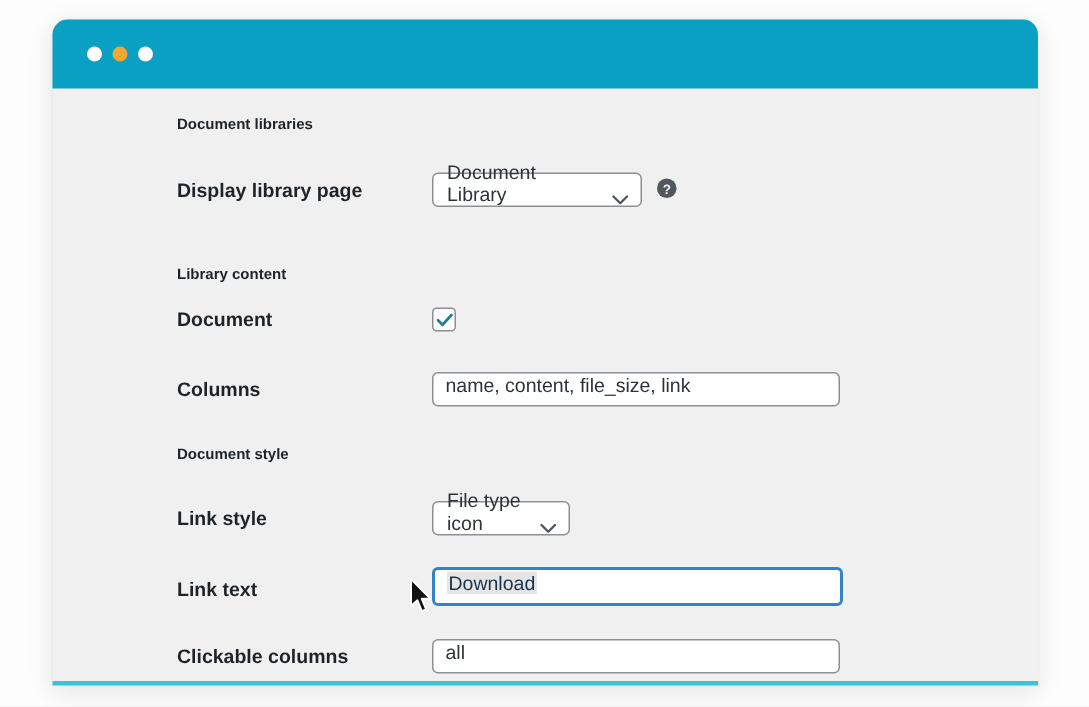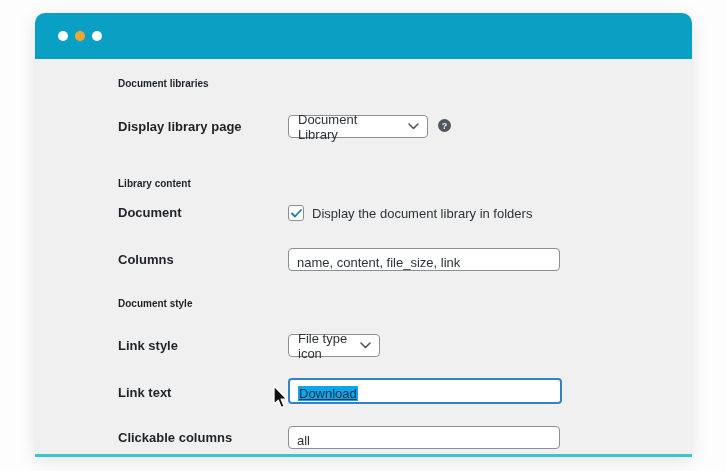--- a/index.html
+++ b/index.html
@@ -55,52 +55,51 @@
     line-height: 16px;
   }
   .text-input {
     position: absolute;
     left: 253px;
     height: 23px;
     background: #ffffff;
     border: 1px solid #8c8f94;
     border-radius: 4px;
     display: flex;
-    align-items: flex-end;
+    align-items: flex-start;
     padding: 1px 8px;
     font-size: 13px;
     color: #2c3338;
     line-height: 1;
   }
   .select-box {
     position: absolute;
     left: 253px;
     height: 23px;
     background: #ffffff;
     border: 1px solid #8c8f94;
     border-radius: 4px;
     display: flex;
-    align-items: center;
+    align-items: flex-end;
     justify-content: space-between;
     padding: 0 8px 0 9px;
     font-size: 13px;
     color: #2c3338;
     cursor: pointer;
   }
   .select-box .chev { flex: 0 0 auto; margin-left: 10px; display: flex; align-items: center; }
   .focused {
     border: 2px solid #3582c4;
     height: 26px;
     border-radius: 4px;
   }
   .selection {
-    background: #0ea5e9;
+    background: #e5e5e5;
     color: #16324c;
     padding: 1px 1px;
-    text-decoration: underline;
   }
   .checkbox {
     position: absolute;
     left: 253px;
     width: 16px; height: 16px;
     background: #ffffff;
     border: 1px solid #8c8f94;
     border-radius: 3px;
     display: flex;
     align-items: center;
@@ -162,21 +161,20 @@
   </div>
 
   <div class="heading" style="top:162px">Library content</div>
 
   <div class="rowlabel" style="top:192px">Document</div>
   <div class="checkbox" style="top:192px">
     <svg width="11" height="9" viewBox="0 0 11 9">
       <polyline points="1,4.5 4,7.5 10,1" fill="none" stroke="#1d7f96" stroke-width="1.8" stroke-linecap="round" stroke-linejoin="round"></polyline>
     </svg>
   </div>
-  <div class="checkbox-text" style="top:193px">Display the document library in folders</div>
 
   <div class="rowlabel" style="top:239px">Columns</div>
   <div class="text-input" style="top:235px; width:272px">
     <span>name, content, file_size, link</span>
   </div>
 
   <div class="heading" style="top:282px">Document style</div>
 
   <div class="rowlabel" style="top:325px">Link style</div>
   <div class="select-box" style="top:321px; width:92px">

